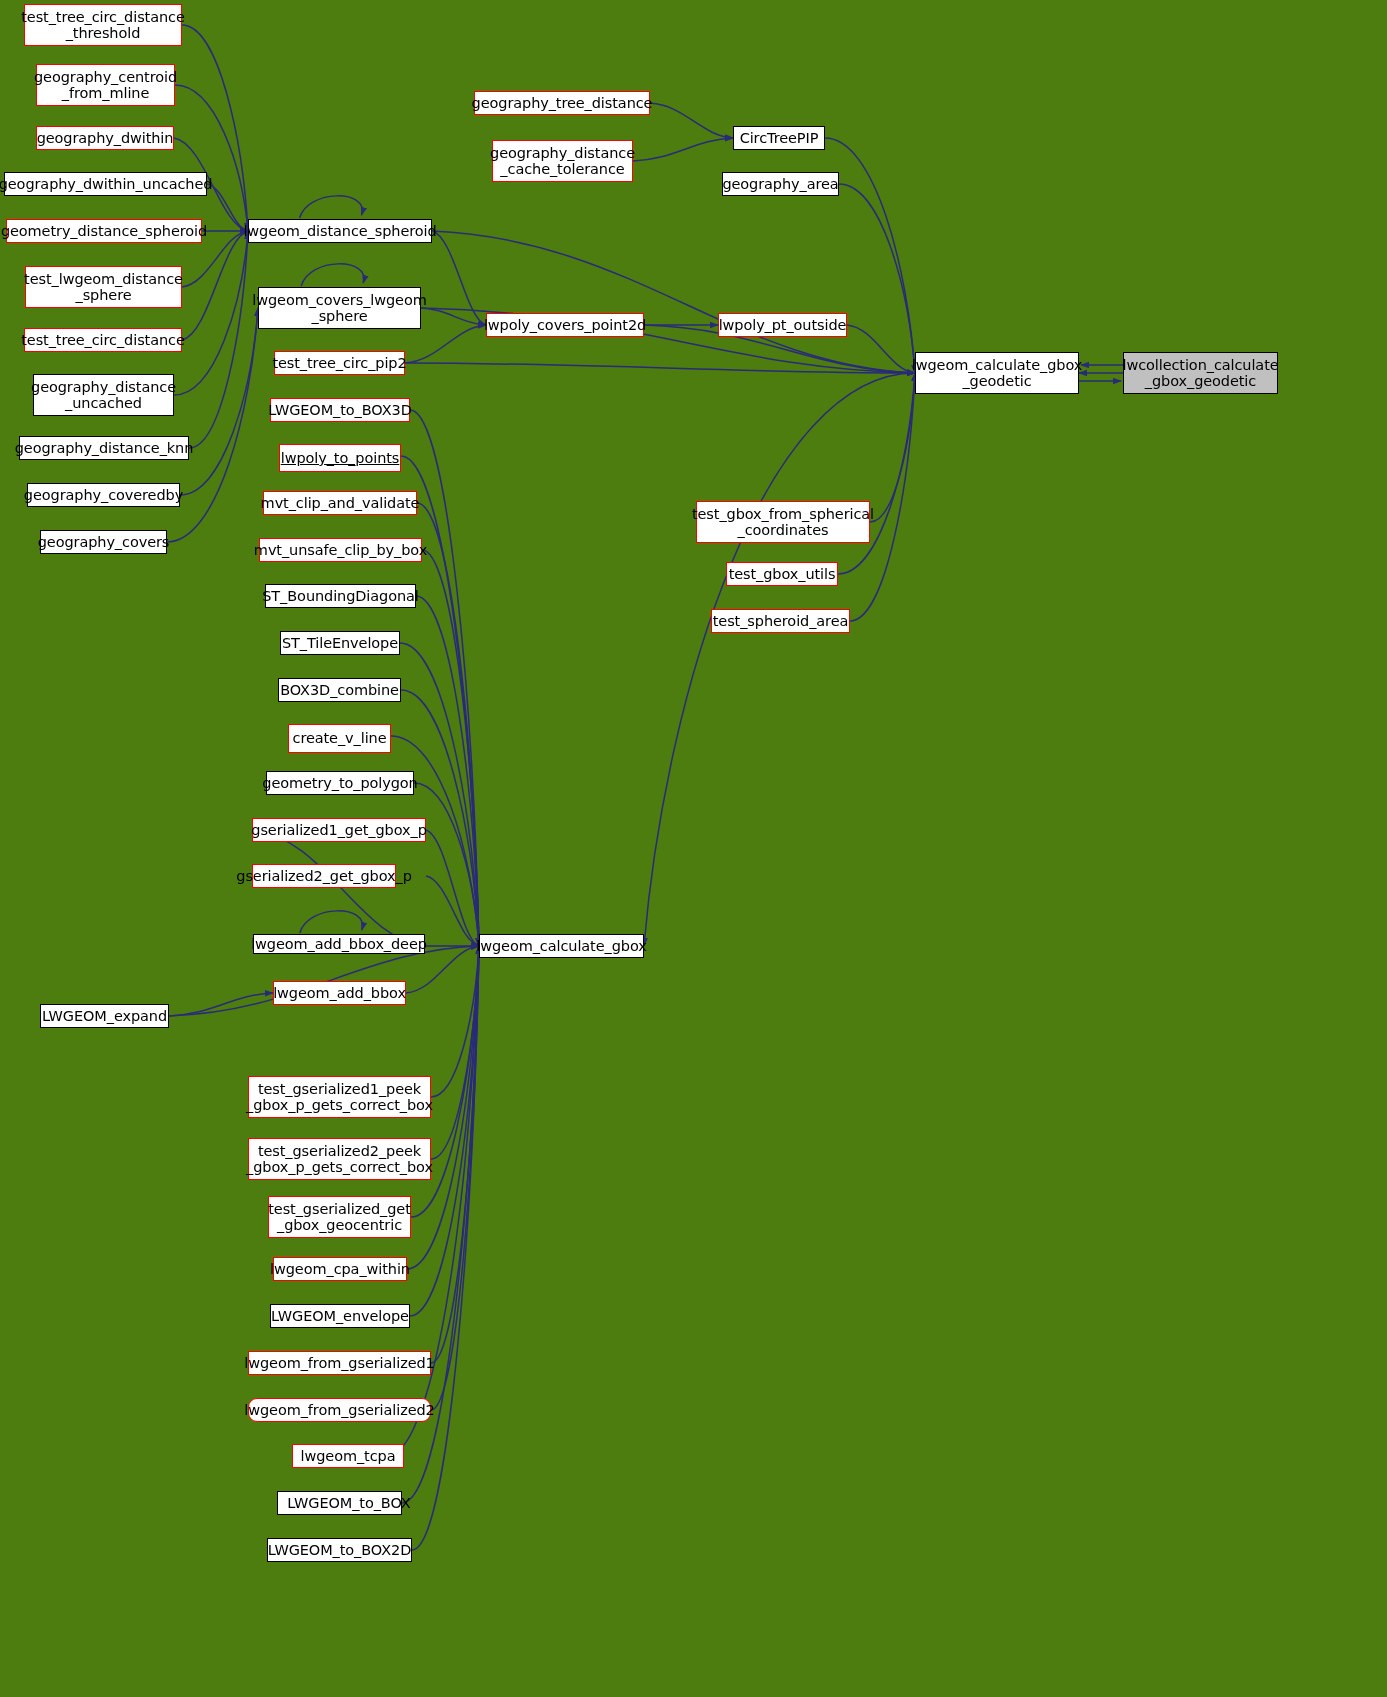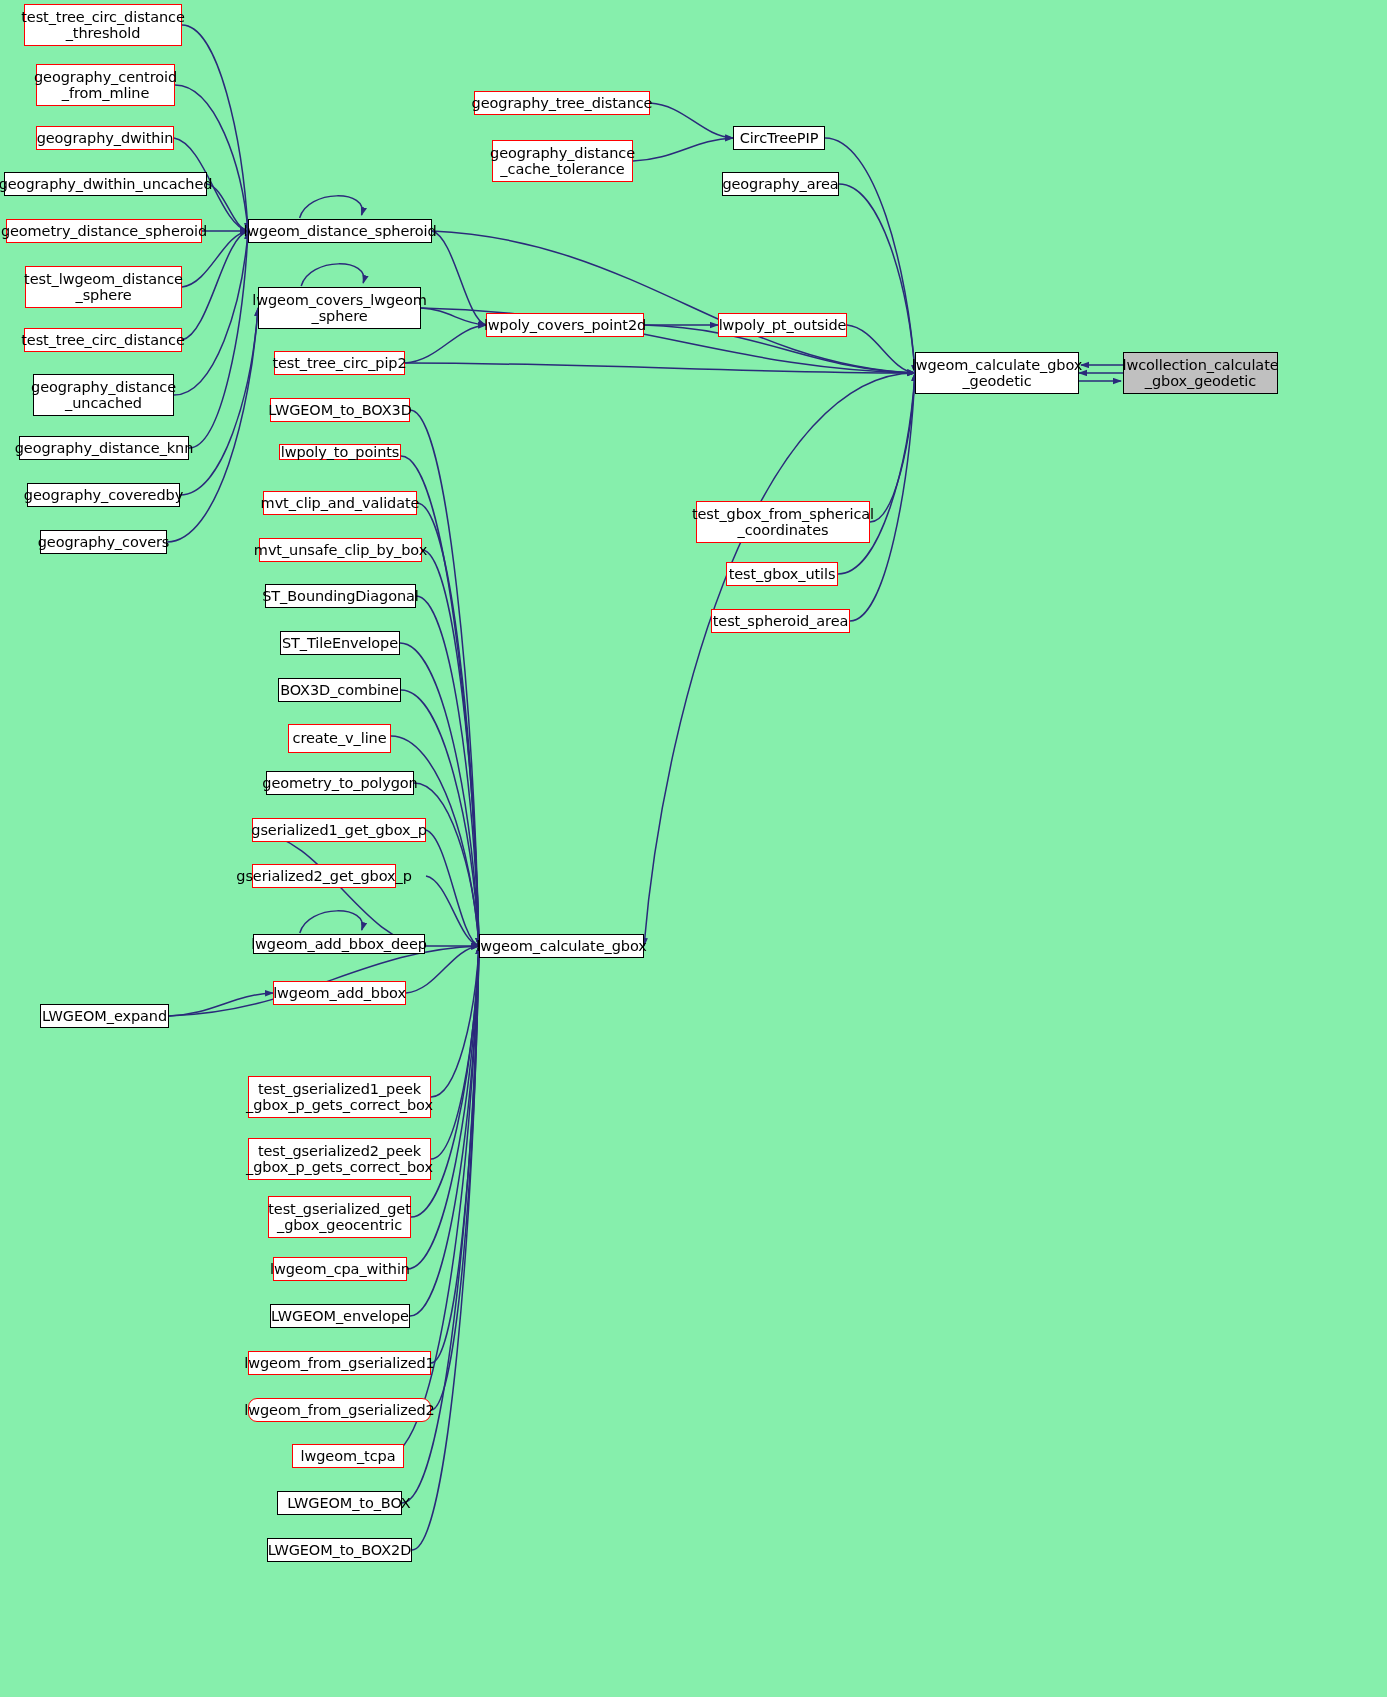--- a/index.html
+++ b/index.html
@@ -1,17 +1,17 @@
 <!DOCTYPE html>
 <html><head>
 <meta charset="utf-8">
 <style>
   html,body{margin:0;padding:0;background:#ffffff;}
   body{font-family:"DejaVu Sans","Liberation Sans",sans-serif;}
-  #canvas{position:relative;width:1387px;height:1697px;background:#86efac;overflow:hidden;}
+  #canvas{position:relative;width:1387px;height:1697px;background:#4d7c0f;overflow:hidden;}
   #edges{position:absolute;left:0;top:0;width:1387px;height:1697px;pointer-events:none;}
   .node{
     position:absolute;
     box-sizing:border-box;
     border:1px solid #000;
     background:#ffffff;
     color:#000;
     display:flex;
     align-items:center;
     justify-content:center;
@@ -112,21 +112,21 @@
 _uncached</span></div>
     <div class="node" style="left: 19px; top: 436px; width: 170px; height: 24px;"><span>geography_distance_knn</span></div>
     <div class="node" style="left: 27px; top: 483px; width: 153px; height: 24px;"><span>geography_coveredby</span></div>
     <div class="node" style="left: 40px; top: 530px; width: 127px; height: 24px;"><span>geography_covers</span></div>
     <div class="node" style="left: 40px; top: 1004px; width: 129px; height: 24px;"><span>LWGEOM_expand</span></div>
     <div class="node" style="left: 248px; top: 219px; width: 184px; height: 24px;"><span>lwgeom_distance_spheroid</span></div>
     <div class="node" style="left: 258px; top: 287px; width: 163px; height: 42px;"><span>lwgeom_covers_lwgeom
 _sphere</span></div>
     <div class="node red" style="left: 274px; top: 351px; width: 131px; height: 24px;"><span>test_tree_circ_pip2</span></div>
     <div class="node red" style="left: 270px; top: 398px; width: 140px; height: 24px;"><span>LWGEOM_to_BOX3D</span></div>
-    <div class="node red" style="left: 279px; top: 444px; width: 122px; height: 16px;"><span>lwpoly_to_points</span></div>
+    <div class="node red" style="left: 279px; top: 444px; width: 122px; height: 28px; text-decoration: underline;"><span>lwpoly_to_points</span></div>
     <div class="node red" style="left: 263px; top: 491px; width: 154px; height: 24px;"><span>mvt_clip_and_validate</span></div>
     <div class="node red" style="left: 259px; top: 538px; width: 163px; height: 24px;"><span>mvt_unsafe_clip_by_box</span></div>
     <div class="node" style="left: 265px; top: 584px; width: 151px; height: 24px;"><span>ST_BoundingDiagonal</span></div>
     <div class="node" style="left: 280px; top: 631px; width: 120px; height: 24px;"><span>ST_TileEnvelope</span></div>
     <div class="node" style="left: 278px; top: 678px; width: 123px; height: 24px;"><span>BOX3D_combine</span></div>
     <div class="node red" style="left: 288px; top: 724px; width: 103px; height: 29px;"><span>create_v_line</span></div>
     <div class="node" style="left: 266px; top: 771px; width: 148px; height: 24px;"><span>geometry_to_polygon</span></div>
     <div class="node red" style="left: 252px; top: 818px; width: 174px; height: 24px;"><span>gserialized1_get_gbox_p</span></div>
     <div class="node red" style="left: 252px; top: 864px; width: 144px; height: 24px;"><span>gserialized2_get_gbox_p</span></div>
     <div class="node" style="left: 253px; top: 934px; width: 172px; height: 20px;"><span>lwgeom_add_bbox_deep</span></div>

